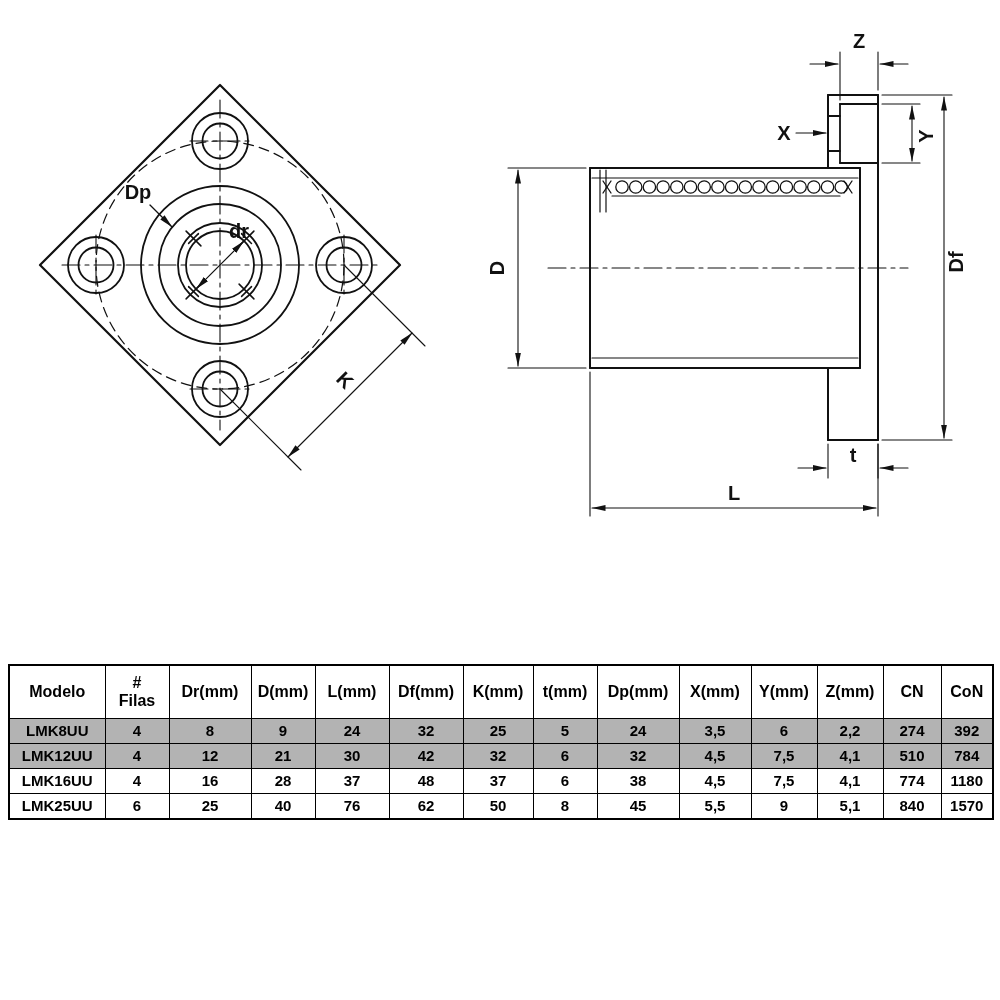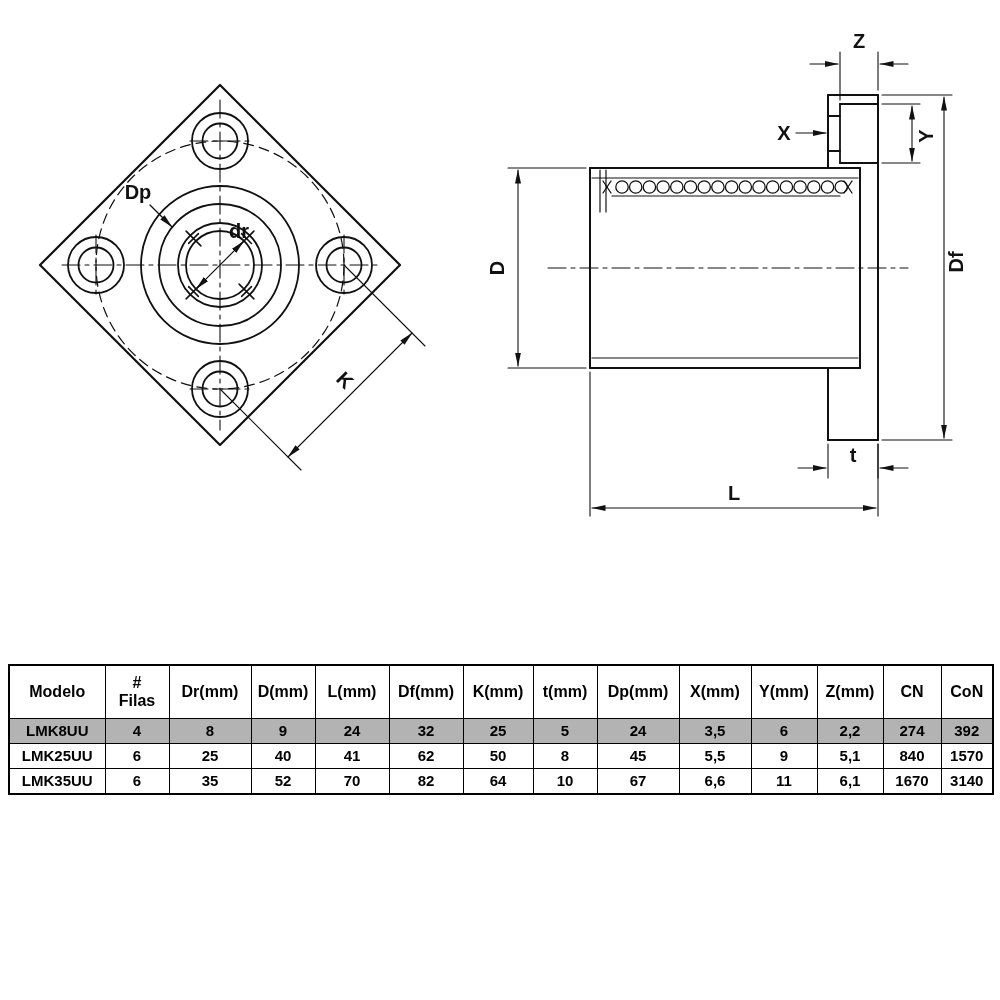--- a/index.html
+++ b/index.html
@@ -256,49 +256,65 @@
             <td>32</td>
             <td>25</td>
             <td>5</td>
             <td>24</td>
             <td>3,5</td>
             <td>6</td>
             <td>2,2</td>
             <td>274</td>
             <td>392</td>
           </tr>
+          <tr class="shaded">
+            <td>LMK12UU</td>
+            <td>4</td>
+            <td>12</td>
+            <td>21</td>
+            <td>30</td>
+            <td>42</td>
+            <td>32</td>
+            <td>6</td>
+            <td>32</td>
+            <td>4,5</td>
+            <td>7,5</td>
+            <td>4,1</td>
+            <td>510</td>
+            <td>784</td>
+          </tr>
+          <tr>
+            <td>LMK16UU</td>
+            <td>4</td>
+            <td>16</td>
+            <td>28</td>
+            <td>37</td>
+            <td>48</td>
+            <td>37</td>
+            <td>6</td>
+            <td>38</td>
+            <td>4,5</td>
+            <td>7,5</td>
+            <td>4,1</td>
+            <td>774</td>
+            <td>1180</td>
+          </tr>
           <tr>
             <td>LMK25UU</td>
             <td>6</td>
             <td>25</td>
             <td>40</td>
-            <td>41</td>
+            <td>76</td>
             <td>62</td>
             <td>50</td>
             <td>8</td>
             <td>45</td>
             <td>5,5</td>
             <td>9</td>
             <td>5,1</td>
             <td>840</td>
             <td>1570</td>
           </tr>
-          <tr>
-            <td>LMK35UU</td>
-            <td>6</td>
-            <td>35</td>
-            <td>52</td>
-            <td>70</td>
-            <td>82</td>
-            <td>64</td>
-            <td>10</td>
-            <td>67</td>
-            <td>6,6</td>
-            <td>11</td>
-            <td>6,1</td>
-            <td>1670</td>
-            <td>3140</td>
-          </tr>
         </tbody>
     </table>
   </div>
 
 </div>
 
 </body></html>

